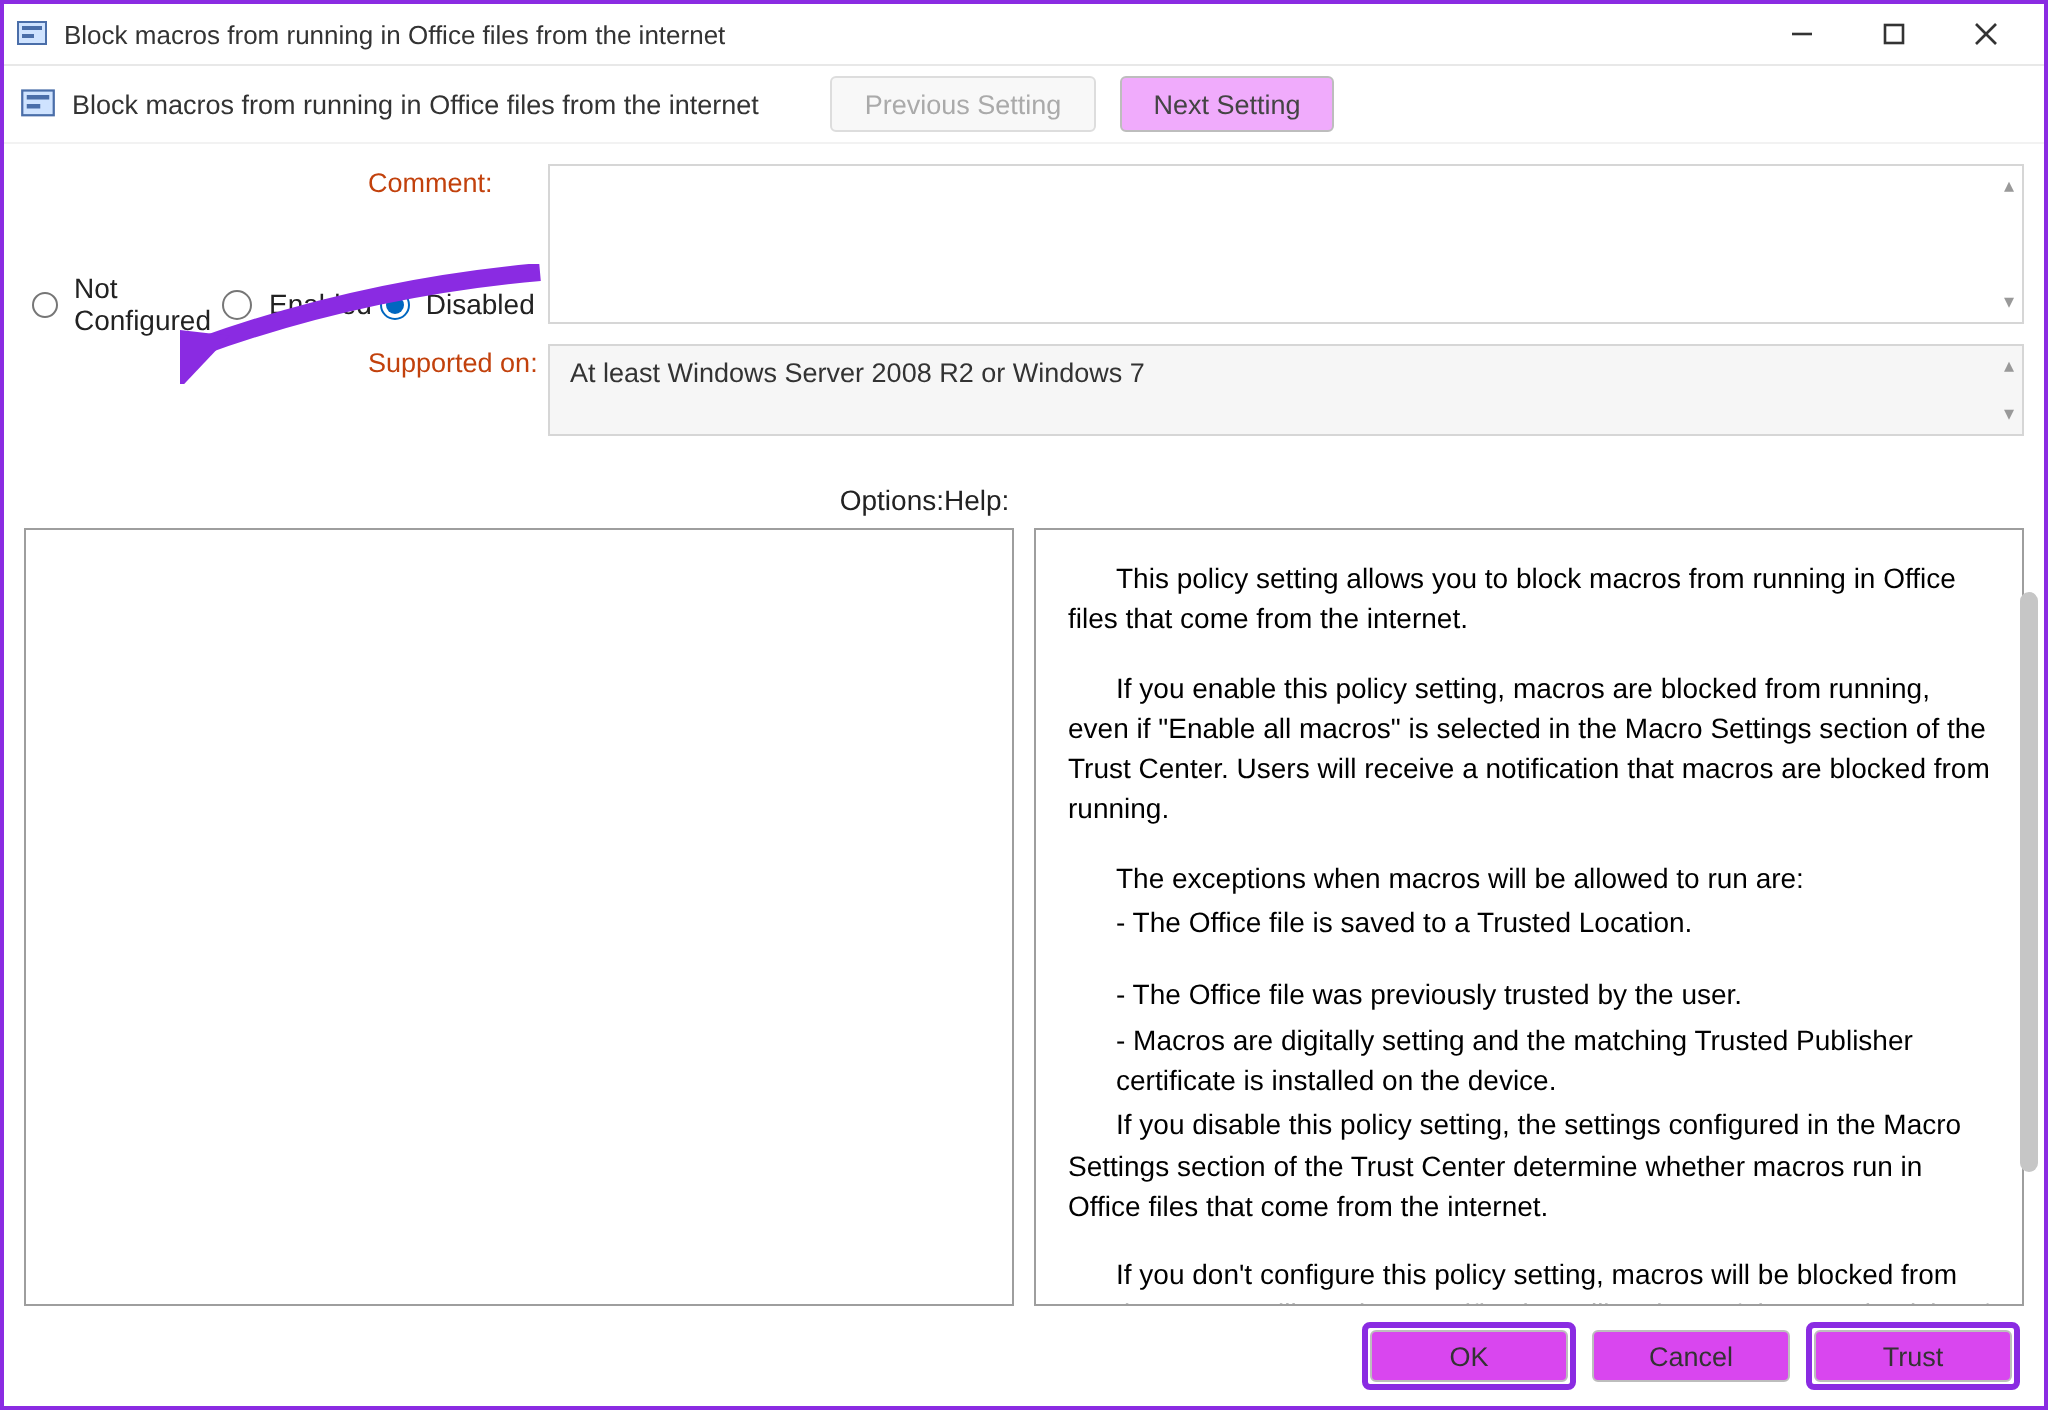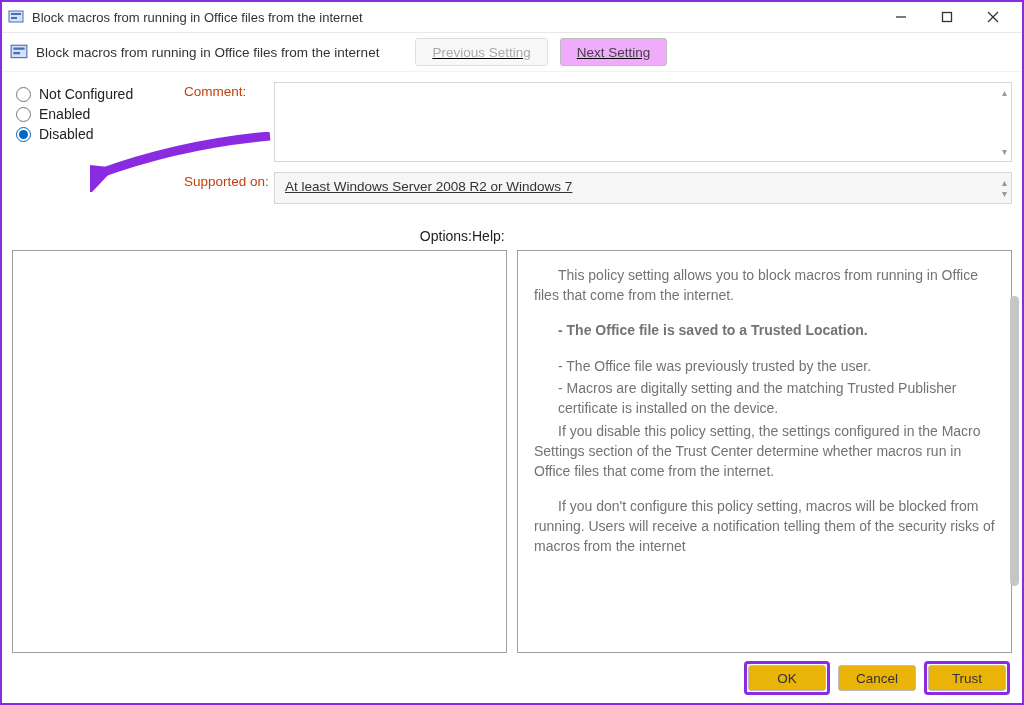--- a/index.html
+++ b/index.html
@@ -7,45 +7,45 @@
 .window { width: 1024px; height: 705px; border: 2px solid #8a2be2; display: flex; flex-direction: column; background: #fff; position: relative; }
 .titlebar { height: 30px; display: flex; align-items: center; padding: 0 6px; font-size: 13px; color: #333; }
 .titlebar .icon { width: 16px; height: 16px; margin-right: 8px; }
 .titlebar .title { flex: 1; }
 .winbtns { display: flex; gap: 0; }
 .winbtn { width: 46px; height: 28px; display: flex; align-items: center; justify-content: center; font-size: 14px; color: #333; background: transparent; border: none; }
 .winbtn svg { width: 12px; height: 12px; }
 .toolbar { height: 40px; display: flex; align-items: center; padding: 0 8px; gap: 8px; border-top: 1px solid #e8e8e8; border-bottom: 1px solid #f2f2f2; }
 .toolbar .tb-icon { width: 18px; height: 18px; }
 .tb-title { font-size: 13.5px; color: #333; flex: 0 0 auto; margin-right: 20px; }
-.nav-btns { display: flex; gap: 12px; margin-left: 8px; text-decoration: underline; }
+.nav-btns { display: flex; gap: 12px; margin-left: 8px; }
 .nav-btn { height: 28px; padding: 0 16px; font-size: 13.5px; border: 1px solid #bdbdbd; background: #f0abfc; border-radius: 3px; color: #444; }
 .nav-btn.disabled { color: #aaa; border-color: #ddd; background: #f8f8f8; }
 .state-area { display: flex; padding: 10px 10px 6px 14px; gap: 8px; }
-.radio-col { width: 160px; display: flex; flex-direction: column; gap: 4px; padding-top: 4px; font-size: 14px; color: #222; position: relative; }
+.radio-col { width: 160px; display: flex; flex-direction: row; gap: 4px; padding-top: 4px; font-size: 14px; color: #222; position: relative; }
 .radio-row { display: flex; align-items: center; gap: 8px; }
 .radio-row input[type="radio"] { width: 15px; height: 15px; accent-color: #0067c0; }
 .fields-col { flex: 1; display: flex; flex-direction: column; gap: 10px; }
 .field-row { display: flex; }
 .field-label { width: 90px; font-size: 13.5px; color: #c2410c; padding-top: 2px; }
 .field-box { flex: 1; border: 1px solid #d6d6d6; background: #fff; font-size: 13.5px; color: #333; padding: 6px 10px; position: relative; }
 .field-box.comment { height: 80px; }
-.field-box.supported { height: 32px; background: #f6f6f6; text-decoration: underline; }
+.field-box.supported { height: 46px; background: #f6f6f6; }
 .scroll-arrow { position: absolute; right: 4px; font-size: 10px; color: #999; }
 .sa-up { top: 4px; }
 .sa-dn { bottom: 4px; }
 .labels-row { display: flex; padding: 18px 14px 6px 14px; font-size: 14px; color: #222; }
 .labels-row .opt-lbl { width: 456px; text-align: right; }
 .panels { display: flex; gap: 10px; padding: 0 10px; flex: 1; min-height: 0; }
 .panel { flex: 1; border: 1px solid #9e9e9e; background: #fff; overflow: hidden; }
-.help-scroll { height: 100%; overflow-y: hidden; padding: 14px 16px 0 16px; font-size: 14px; color: #737373; line-height: 1.45; }
+.help-scroll { height: 100%; overflow-y: hidden; padding: 14px 16px 0 16px; font-size: 14px; color: #000000; line-height: 1.45; }
 .help-scroll p { margin-bottom: 14px; text-indent: 24px; }
 .help-scroll .noindent { text-indent: 0; }
 .footer { height: 50px; display: flex; align-items: center; justify-content: flex-end; gap: 12px; padding: 0 16px; }
-.f-btn { width: 78px; height: 26px; font-size: 13.5px; border: 1px solid #bdbdbd; background: #eab308; border-radius: 3px; color: #333; }
+.f-btn { width: 99px; height: 26px; font-size: 13.5px; border: 1px solid #bdbdbd; background: #d946ef; border-radius: 3px; color: #333; }
 .hl-btn { position: relative; }
 .hl-btn::after { content: ""; position: absolute; inset: -4px; border: 3px solid #8a2be2; border-radius: 4px; pointer-events:none; }
 .outer-scrollbar { position: absolute; right: 3px; top: 294px; width: 9px; height: 290px; background: #c6c6c6; border-radius: 5px; }
 .arrow-annot { position: absolute; left: 88px; top: 130px; pointer-events: none; }
 </style>
 </head>
 <body>
 
 <div class="window">
 
@@ -131,21 +131,23 @@
   <div class="labels-row">
     <div class="opt-lbl">Options:</div>
     <div>Help:</div>
   </div>
 
   <div class="panels">
     <div class="panel"></div>
     <div class="panel">
       <div class="help-scroll" id="help-body">
           <p>This policy setting allows you to block macros from running in Office files that come from the internet.</p>
-          <p class="noindent" style="margin-bottom: 2px; padding-left: 24px; font-weight: bold;">- The Office file is saved to a Trusted Location.</p>
+          <p>If you enable this policy setting, macros are blocked from running, even if "Enable all macros" is selected in the Macro Settings section of the Trust Center. Users will receive a notification that macros are blocked from running.</p>
+          <p style="margin-bottom: 2px;">The exceptions when macros will be allowed to run are:</p>
+          <p class="noindent" style="margin-bottom: 2px; padding-left: 24px;">- The Office file is saved to a Trusted Location.</p>
           <p class="noindent" style="margin-bottom: 2px; padding-left: 24px; margin-top: 16px;">- The Office file was previously trusted by the user.</p>
           <p class="noindent" style="margin-bottom: 2px; padding-left: 24px;">- Macros are digitally setting and the matching Trusted Publisher certificate is installed on the device.</p>
           <p>If you disable this policy setting, the settings configured in the Macro Settings section of the Trust Center determine whether macros run in Office files that come from the internet.</p>
           <p>If you don't configure this policy setting, macros will be blocked from running. Users will receive a notification telling them of the security risks of macros from the internet</p>
         </div>
     </div>
   </div>
 
   <div class="footer">
     <span class="hl-btn"><button class="f-btn">OK</button></span>

